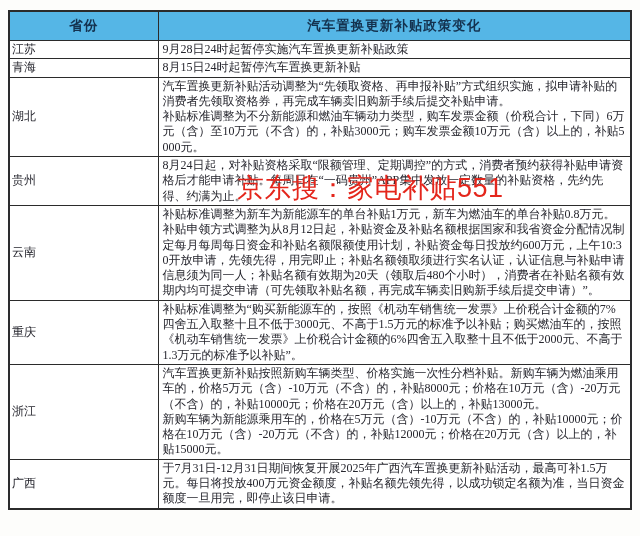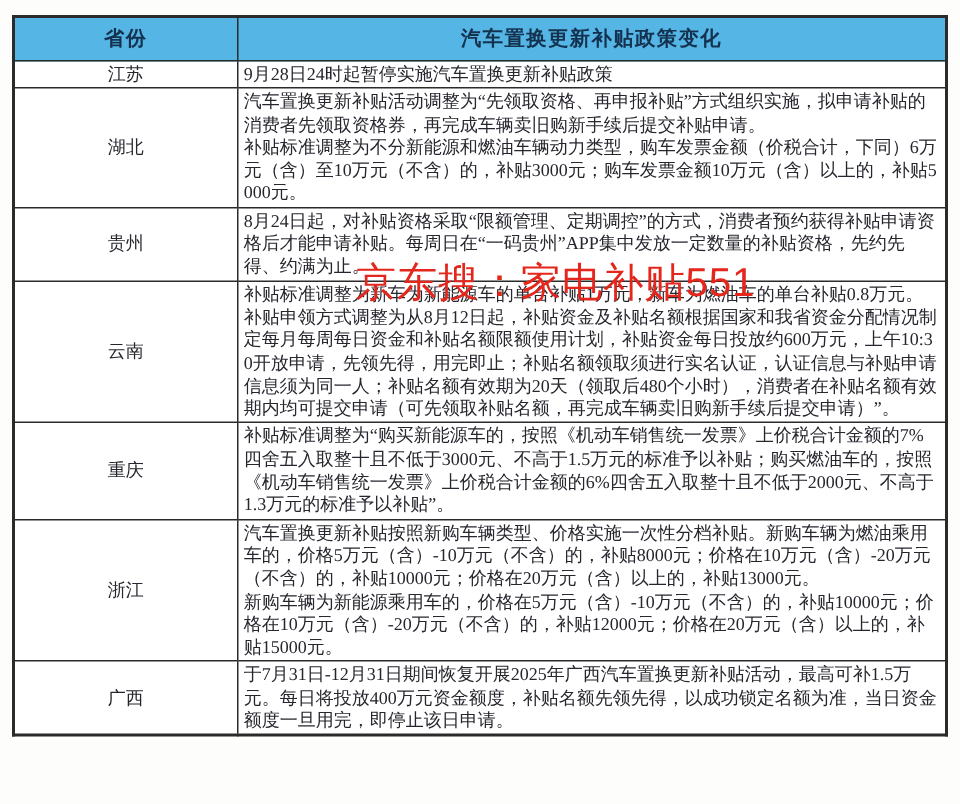--- a/index.html
+++ b/index.html
@@ -32,21 +32,21 @@
   }
   .policy-table td{
     font-size:12px;
     line-height:15.3px;
     color:#26262e;
     padding:1px 4px;
     vertical-align:middle;
     word-break:break-all;
   }
   .policy-table td.province{
-    text-align:center;
+    text-align:left;
     padding:1px 2px;
   }
   .policy-table td.policy p{margin:0;}
   .watermark{
     position:absolute;left:237px;top:170px;
     font-family:"Liberation Sans","DejaVu Sans",sans-serif;
     font-size:27px;font-weight:normal;
     color:var(--wm-color,#e4261c);
     white-space:nowrap;letter-spacing:0.5px;
     z-index:5;pointer-events:none;
@@ -65,20 +65,26 @@
       <tr>
         <th>省份</th>
         <th>汽车置换更新补贴政策变化</th>
       </tr>
     </thead>
     <tbody>
         <tr>
           <td class="province">江苏</td>
           <td class="policy">
             <p>9月28日24时起暂停实施汽车置换更新补贴政策</p>
+          </td>
+        </tr>
+        <tr>
+          <td class="province">青海</td>
+          <td class="policy">
+            <p>8月15日24时起暂停汽车置换更新补贴</p>
           </td>
         </tr>
         <tr>
           <td class="province">湖北</td>
           <td class="policy">
             <p>汽车置换更新补贴活动调整为“先领取资格、再申报补贴”方式组织实施，拟申请补贴的消费者先领取资格券，再完成车辆卖旧购新手续后提交补贴申请。</p>
             <p>补贴标准调整为不分新能源和燃油车辆动力类型，购车发票金额（价税合计，下同）6万元（含）至10万元（不含）的，补贴3000元；购车发票金额10万元（含）以上的，补贴5000元。</p>
           </td>
         </tr>
         <tr>

